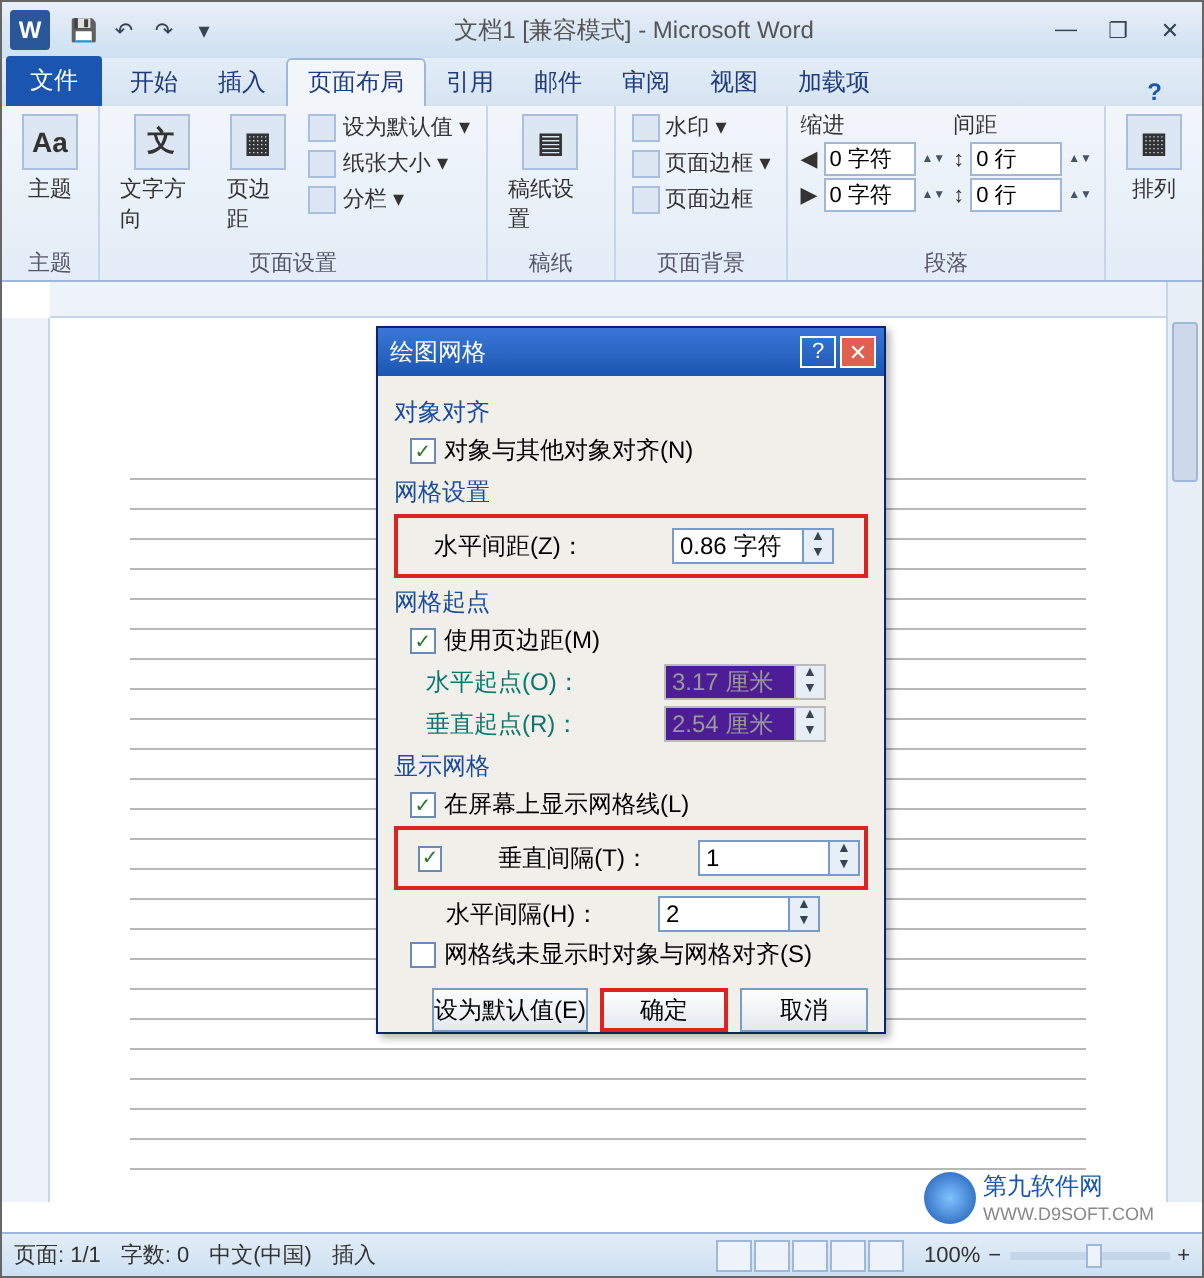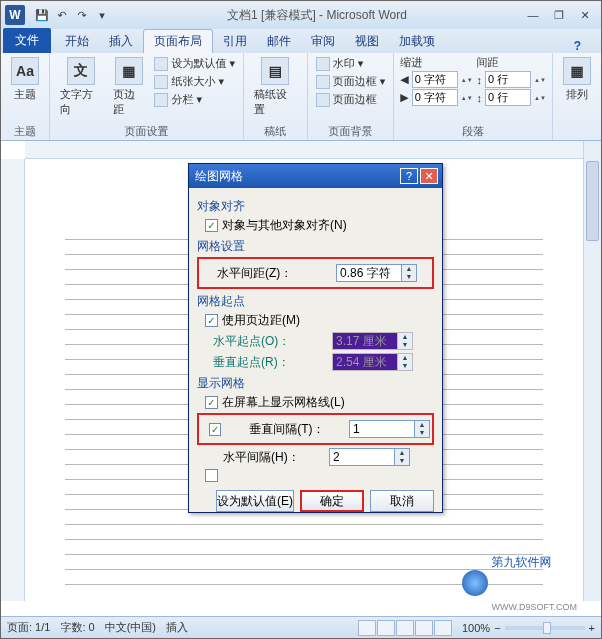--- a/index.html
+++ b/index.html
@@ -74,21 +74,21 @@
 .statusbar .spacer { flex: 1; }
 .view-btns { display: flex; gap: 1px; }
 .view-btn { width: 18px; height: 16px; border: 1px solid #9fb8d9; background: #eef3f9; }
 .zoom { display: flex; align-items: center; gap: 4px; justify-content: center; }
 .zoom-track { width: 80px; height: 4px; background: #c5d6ea; position: relative; }
 .zoom-thumb { position: absolute; left: 38px; top: -4px; width: 8px; height: 12px; background: #eef3f9; border: 1px solid #9fb8d9; }
 
 
 .watermark { position: absolute; right: 24px; bottom: 26px; font-size: 12px; color: #1a56b0; display: flex; align-items: center; gap: 4px; }
 .watermark .logo { width: 26px; height: 26px; border-radius: 50%; background: radial-gradient(#7fc3ff,#1a56b0); }
-.watermark .sub { font-size: 9px; color: #888; display:block;margin-top:31px; }
+.watermark .sub { font-size: 9px; color: #888; display:block; }
 </style>
 </head>
 <body>
 
 <div class="titlebar">
   <div class="word-icon">W</div>
   <div class="qat">
     <div class="qat-btn">💾</div>
     <div class="qat-btn">↶</div>
     <div class="qat-btn">↷</div>
@@ -339,20 +339,21 @@
       <div class="spin">
           <input value="2" style="">
           <div class="spin-btns">
             <span>▲</span>
             <span>▼</span>
           </div>
         </div>
     </div>
     <div class="chk-row">
       <div class="chk"></div>
+      <span>网格线未显示时对象与网格对齐(S)</span>
     </div>
 
     <div class="dlg-btns">
       <div class="dlg-btn">设为默认值(E)</div>
       <div class="dlg-btn ok">确定</div>
       <div class="dlg-btn">取消</div>
     </div>
   </div>
 </div>
 

